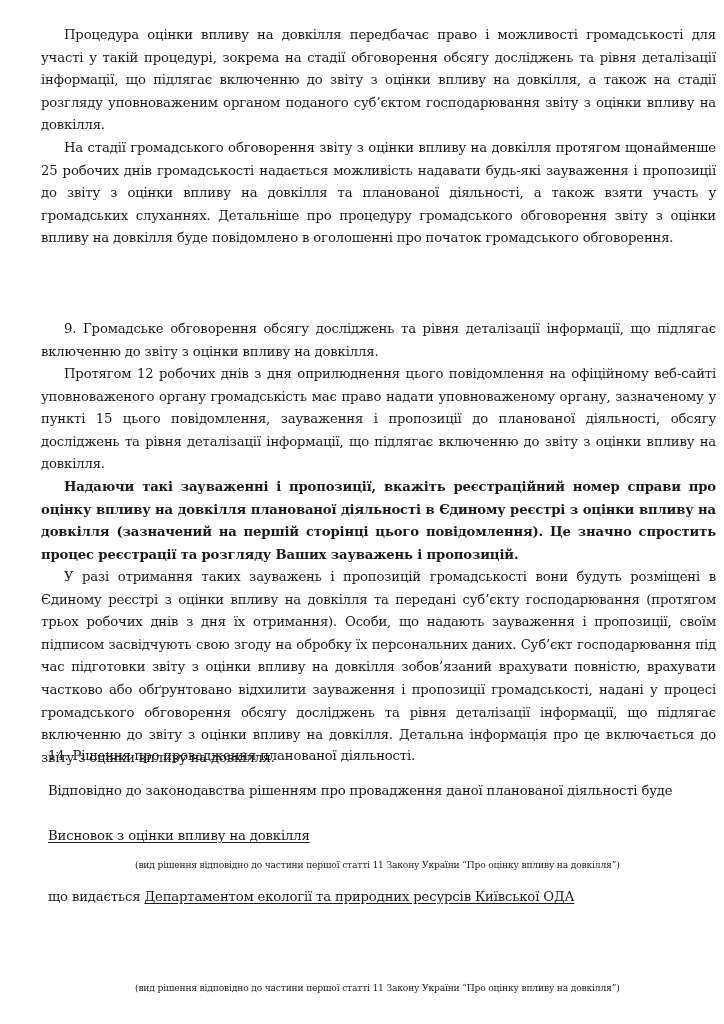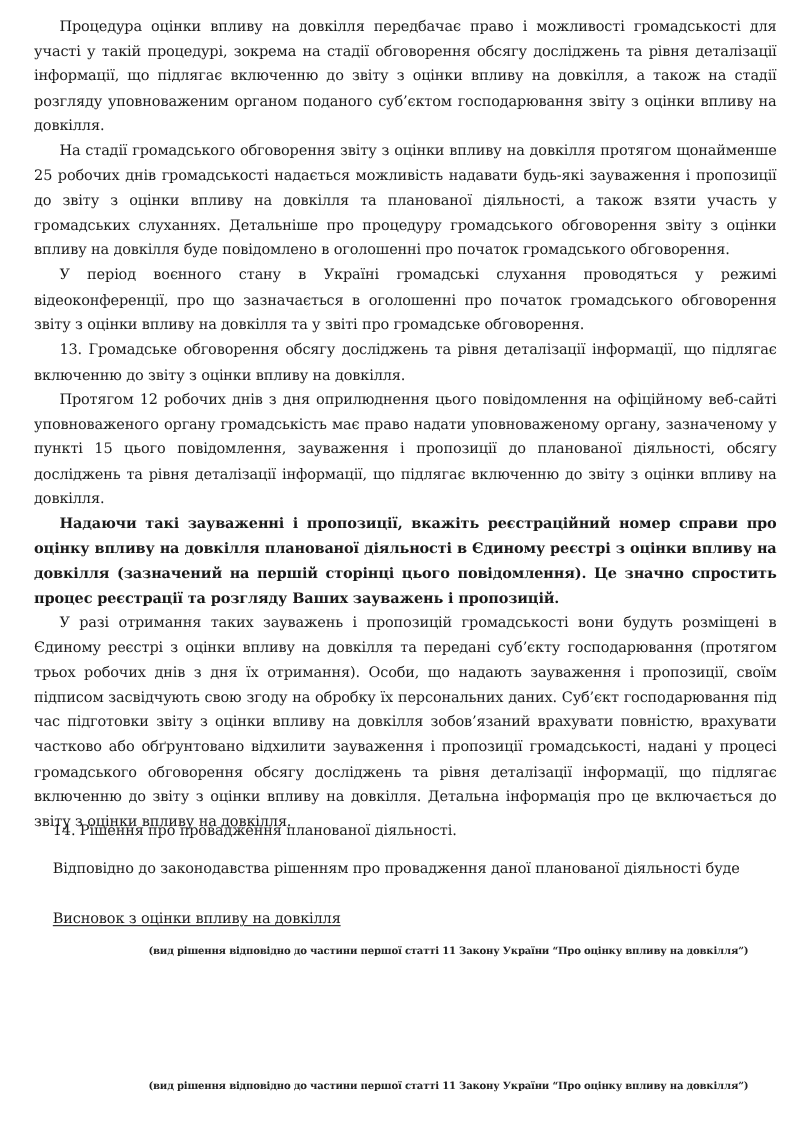--- a/index.html
+++ b/index.html
@@ -5,47 +5,50 @@
   html, body { margin: 0; padding: 0; background: #ffffff; }
   body {
     width: 724px; height: 1024px; overflow: hidden;
     font-family: "DejaVu Serif", serif;
     color: #1a1a1a;
   }
   .page { position: relative; width: 724px; height: 1024px; }
   .para {
     position: absolute; left: 25px; width: 675px;
     font-size: 13.2px; line-height: 22.6px;
-    text-align: justify; text-indent: 23px; margin: 6px;
+    text-align: justify; text-indent: 23px; margin: 16px;
     letter-spacing: -0.15px;
   }
   .plain {
     position: absolute; left: 48px;
     font-size: 13.2px; line-height: 22.6px; margin: 0;
     letter-spacing: -0.15px; white-space: nowrap;
   }
   .u { text-decoration: underline; text-underline-offset: 2px; }
   .note {
     position: absolute; font-size: 9.2px; line-height: 14px;
-    white-space: nowrap; letter-spacing: -0.2px; color: #222; font-weight: bold;
+    white-space: nowrap; letter-spacing: -0.2px; color: #222;
   }
 </style>
 </head>
 <body>
 
 <div class="page">
   <p class="para" style="top:8px;">Процедура оцінки впливу на довкілля передбачає право і можливості громадськості для участі у такій процедурі, зокрема на стадії обговорення обсягу досліджень та рівня деталізації інформації, що підлягає включенню до звіту з оцінки впливу на довкілля, а також на стадії розгляду уповноваженим органом поданого суб’єктом господарювання звіту з оцінки впливу на довкілля.</p>
   <p class="para" style="top:121px;">На стадії громадського обговорення звіту з оцінки впливу на довкілля протягом щонайменше 25 робочих днів громадськості надається можливість надавати будь-які зауваження і пропозиції до звіту з оцінки впливу на довкілля та планованої діяльності, а також взяти участь у громадських слуханнях. Детальніше про процедуру громадського обговорення звіту з оцінки впливу на довкілля буде повідомлено в оголошенні про початок громадського обговорення.</p>
-  <p class="para" style="top:234px;">У період воєнного стану в Україні громадські слухання проводяться у режимі відеоконференції, про що зазначається в оголошенні про початок громадського обговорення звіту з оцінки впливу на довкілля та у звіті про громадське обговорення.</p>
-  <p class="para" style="top:302px;">13. Громадське обговорення обсягу досліджень та рівня деталізації інформації, що підлягає включенню до звіту з оцінки впливу на довкілля.</p>
+  <p class="para" style="top:302px;">9. Громадське обговорення обсягу досліджень та рівня деталізації інформації, що підлягає включенню до звіту з оцінки впливу на довкілля.</p>
   <p class="para" style="top:347px;">Протягом 12 робочих днів з дня оприлюднення цього повідомлення на офіційному веб-сайті уповноваженого органу громадськість має право надати уповноваженому органу, зазначеному у пункті 15 цього повідомлення, зауваження і пропозиції до планованої діяльності, обсягу досліджень та рівня деталізації інформації, що підлягає включенню до звіту з оцінки впливу на довкілля.</p>
   <p class="para" style="top:460px;font-weight:bold;">Надаючи такі зауваженні і пропозиції, вкажіть реєстраційний номер справи про оцінку впливу на довкілля планованої діяльності в Єдиному реєстрі з оцінки впливу на довкілля (зазначений на першій сторінці цього повідомлення). Це значно спростить процес реєстрації та розгляду Ваших зауважень і пропозицій.</p>
   <p class="para" style="top:550px;">У разі отримання таких зауважень і пропозицій громадськості вони будуть розміщені в Єдиному реєстрі з оцінки впливу на довкілля та передані суб’єкту господарювання (протягом трьох робочих днів з дня їх отримання). Особи, що надають зауваження і пропозиції, своїм підписом засвідчують свою згоду на обробку їх персональних даних. Суб’єкт господарювання під час підготовки звіту з оцінки впливу на довкілля зобов’язаний врахувати повністю, врахувати частково або обґрунтовано відхилити зауваження і пропозиції громадськості, надані у процесі громадського обговорення обсягу досліджень та рівня деталізації інформації, що підлягає включенню до звіту з оцінки впливу на довкілля. Детальна інформація про це включається до звіту з оцінки впливу на довкілля.</p>
 
   <p class="plain" style="top:745px;text-align:right;">14. Рішення про провадження планованої діяльності.</p>
   <p class="plain u" style="top:825px;">Висновок з оцінки впливу на довкілля</p>
 
   <p class="plain" style="top:780px;">Відповідно до законодавства рішенням про провадження даної планованої діяльності буде</p>
   <div class="note" style="top:858px; left:135px;">(вид рішення відповідно до частини першої статті 11 Закону України “Про оцінку впливу на довкілля”)</div>
 
+  <p class="plain" style="top:886px;">
+    <span>що видається</span>
+    <span class="u">Департаментом екології та природних ресурсів Київської ОДА</span>
+  </p>
 
   <div class="note" style="top:981px; left:135px;">(вид рішення відповідно до частини першої статті 11 Закону України “Про оцінку впливу на довкілля”)</div>
 </div>
 
 </body></html>

